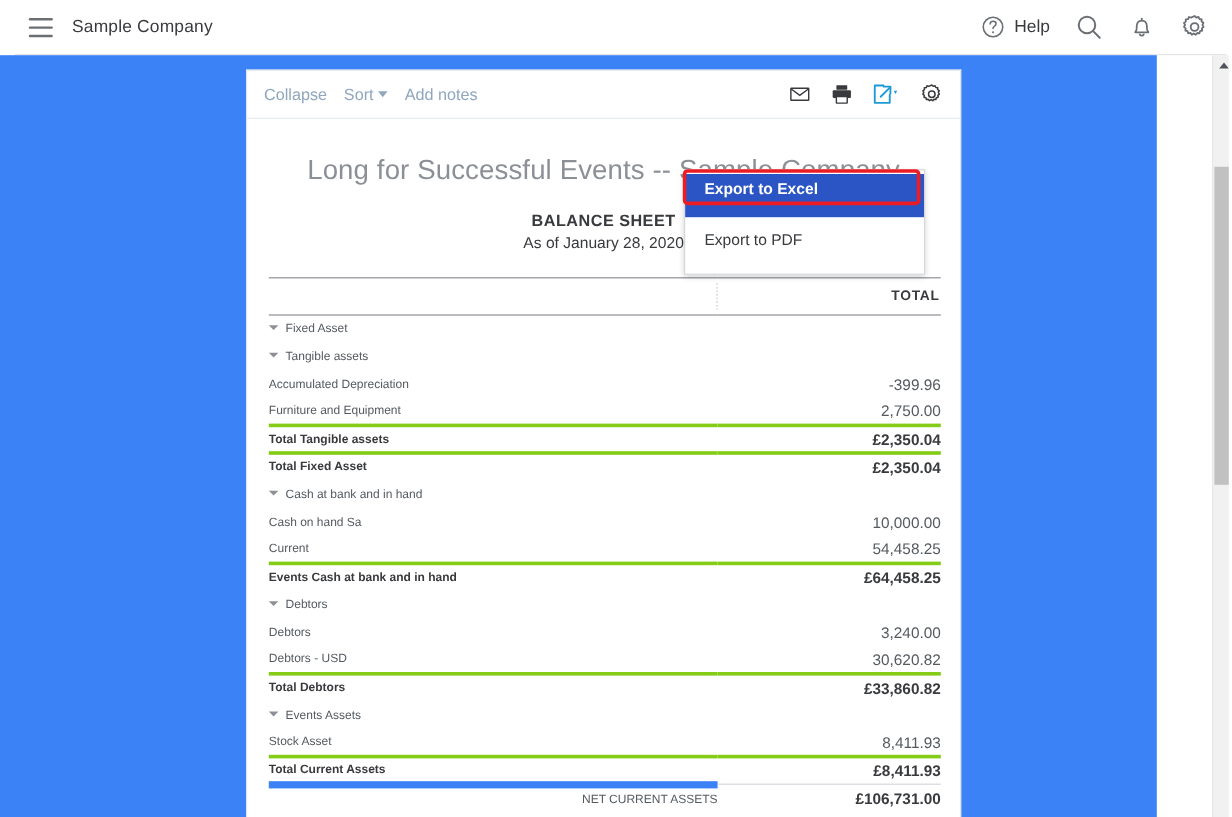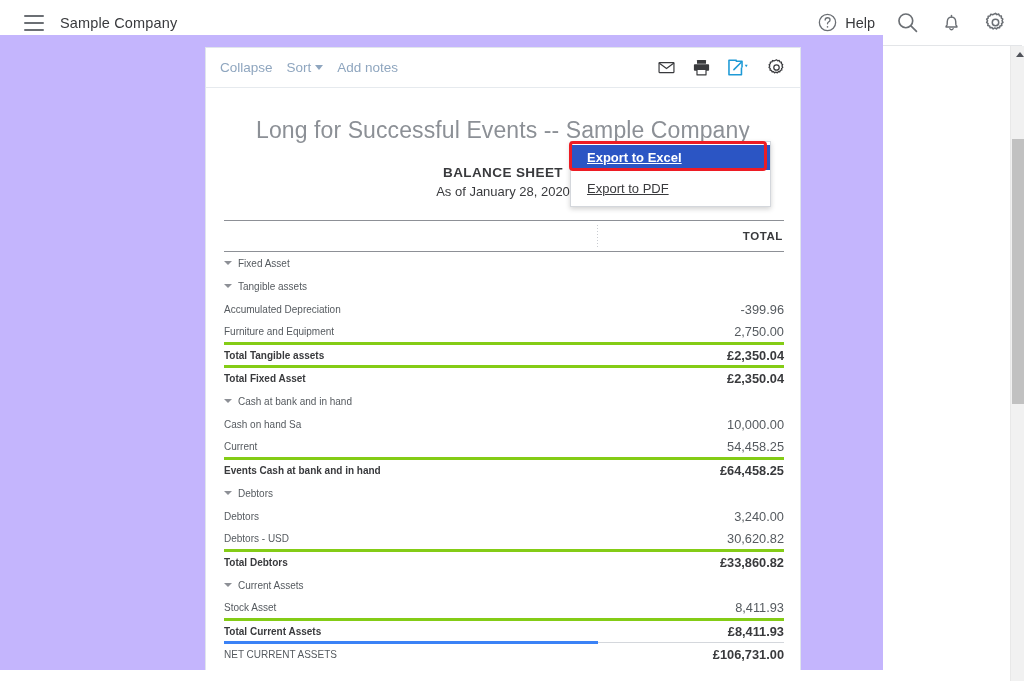--- a/index.html
+++ b/index.html
@@ -36,23 +36,23 @@
   #appbar-right {
     margin-left: auto; display: flex; align-items: center;
     gap: 20px; padding-right: 14px;
   }
   .ab-icon { display: flex; align-items: center; cursor: pointer; }
   #help-group { display: flex; align-items: center; gap: 7px; cursor: pointer; }
   #help-label { font-size: 14.5px; color: #393a3d; text-align: right; }
 
   
   #canvas {
-    position: absolute; left: 0; top: 35px;
-    width: 883px; height: 635px;
-    background: #c4b5fd;
+    position: absolute; left: 0; top: 46px;
+    width: 964px; height: 635px;
+    background: #3b82f6;
     overflow: hidden;
   }
 
   
   #report-panel {
     position: absolute; left: 205px; top: 12px;
     width: 596px; height: 640px;
     background: #ffffff;
     border: 1px solid #e0e5ec;
     border-bottom: none;
@@ -88,25 +88,24 @@
     position: absolute;
     left: 365px; top: 37px;
     width: 201px;
     background: #ffffff;
     border: 1px solid #d4d7dc;
     box-shadow: 0 2px 5px rgba(0,0,0,.18);
     z-index: 40;
     padding: 3px 0 0 0;
   }
   .menu-item {
-    height: 25px; line-height: 25px;
+    height: 36px; line-height: 25px;
     font-size: 13px; color: #393a3d;
     padding-left: 16px; cursor: pointer;
     white-space: nowrap;
-    text-decoration: underline;
   }
   .menu-item.selected {
     background: #2b55c4; color: #ffffff; font-weight: bold;
   }
   #export-menu .menu-item:last-child { margin-top: 6px; margin-bottom: 5px;}
   
   #red-ring {
     position: absolute;
     left: 569px; top: 95px;
     width: 198px; height: 30px;
@@ -176,21 +175,21 @@
 
   tr.row td { height: 23px; vertical-align: middle; }
   td.lbl { font-size: 10px; color: #555a5f; white-space: nowrap; }
   td.amt { font-size: 12.8px; color: #555a5f; text-align: right; padding-right: 1px; white-space: nowrap; }
 
   tr.total td { height: 23px; }
   tr.total td.lbl, tr.total td.amt {
     color: #393a3d; font-weight: bold;
     border-top: 3px solid #84cc16;
   }
-  tr.net td.lbl { color: #555a5f; font-weight: normal; border-top: 3px solid #3b82f6; }
+  tr.net td.lbl { color: #555a5f; font-weight: normal; border-top: 6px solid #3b82f6; text-align: right; }
   tr.net td.amt { color: #393a3d; font-weight: bold; border-top: 1px solid #d4d7dc; }
 
   .caret-row {
     display: inline-block;
     width: 0; height: 0;
     border-left: 4px solid transparent;
     border-right: 4px solid transparent;
     border-top: 4px solid #8d9096;
     margin-right: 6px;
     vertical-align: middle;
@@ -403,21 +402,21 @@
             </tr>
             <tr class="row item">
               <td class="lbl ind1"><span>Debtors - USD</span></td>
               <td class="amt">30,620.82</td>
             </tr>
             <tr class="row total">
               <td class="lbl ind-t0"><span>Total Debtors</span></td>
               <td class="amt">£33,860.82</td>
             </tr>
             <tr class="row group">
-              <td class="lbl ind0"><i class="caret-row"></i><span>Current Assets</span></td>
+              <td class="lbl ind0"><i class="caret-row"></i><span>Events Assets</span></td>
               <td class="amt"></td>
             </tr>
             <tr class="row item">
               <td class="lbl ind1"><span>Stock Asset</span></td>
               <td class="amt">8,411.93</td>
             </tr>
             <tr class="row total">
               <td class="lbl ind-t0"><span>Total Current Assets</span></td>
               <td class="amt">£8,411.93</td>
             </tr>

